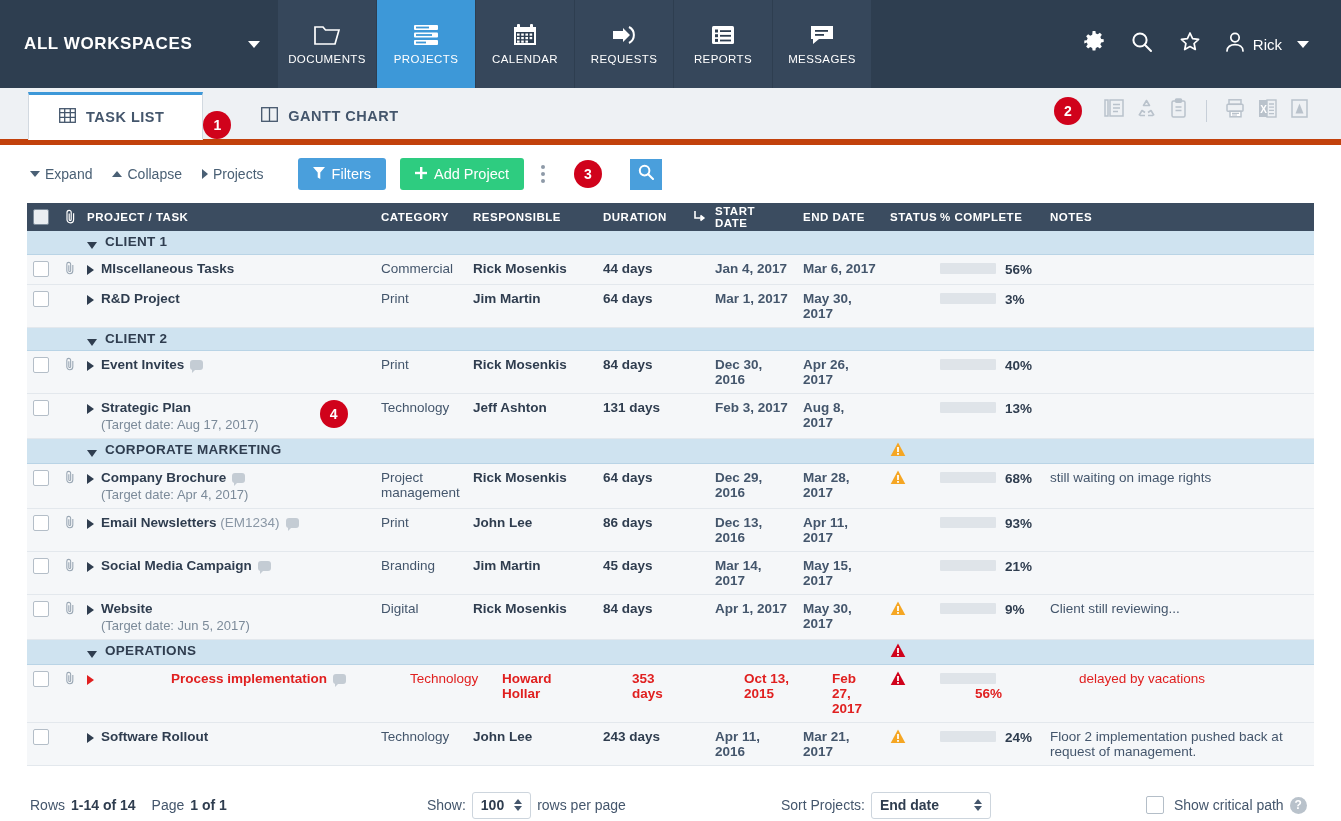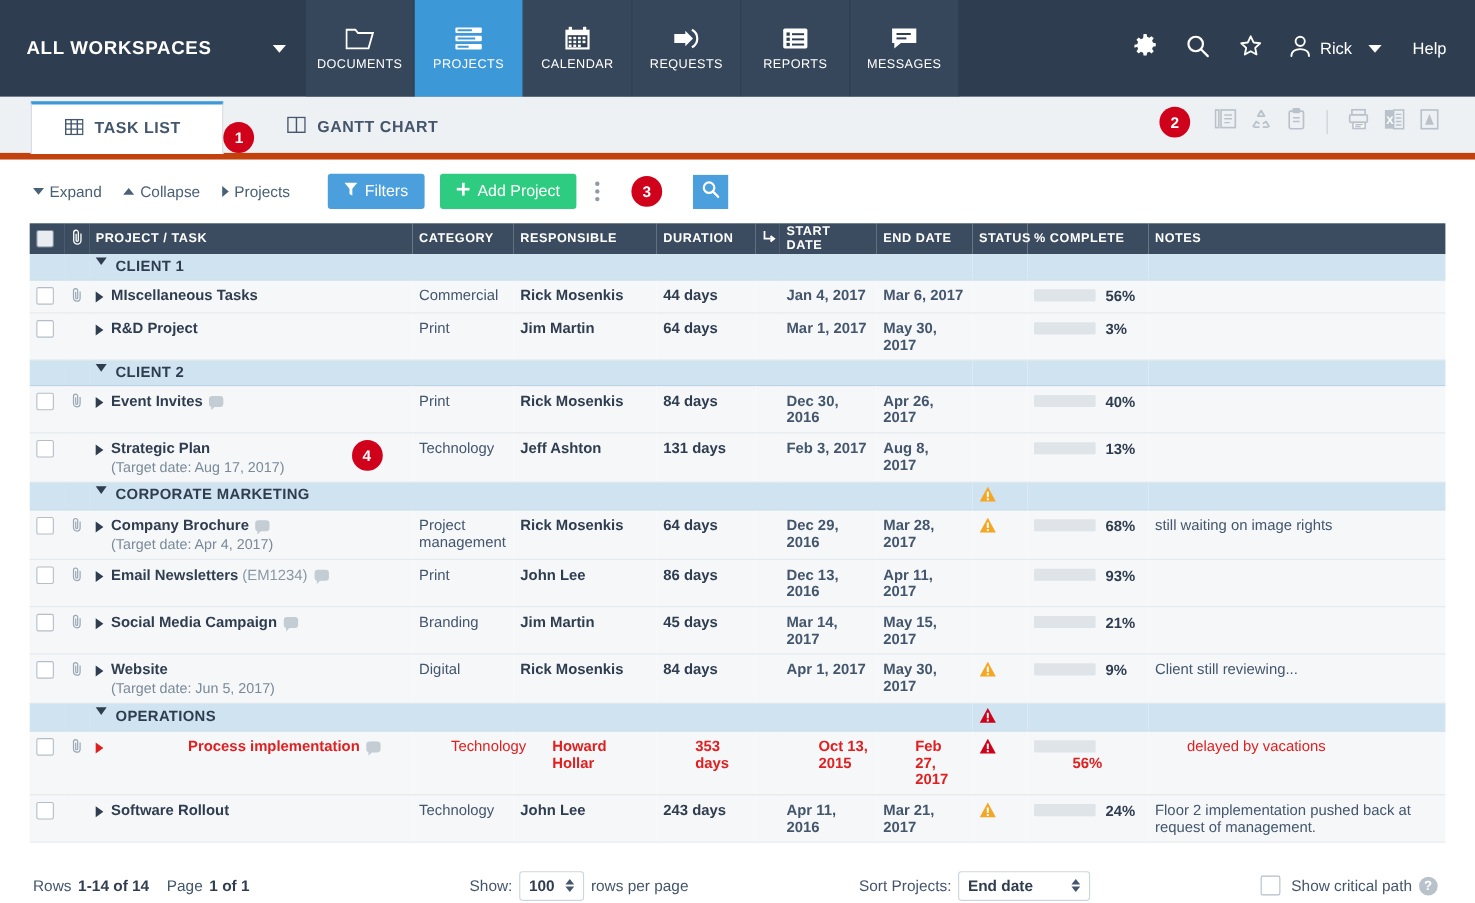--- a/index.html
+++ b/index.html
@@ -141,21 +141,21 @@
   .c-pct{ width:110px; }
   .c-notes{ width:auto; }
 
   tbody td{
     font-size:13.5px; padding:6px; vertical-align:top; border-bottom:1px solid #e3e8ed;
     background:#f5f7f9;
   }
   tr.grouprow td{
     background:#cfe3f0; border-bottom:1px solid #b9d4e6; height:23px; padding:3px 6px;
   }
-  .gname{ font-size:13.5px; font-weight:bold; color:#2f3d4f; letter-spacing:.3px; display:flex; align-items:flex-start; gap:8px; }
+  .gname{ font-size:13.5px; font-weight:bold; color:#2f3d4f; letter-spacing:.3px; display:flex; align-items:flex-end; gap:8px; }
   .tname{ font-weight:bold; color:#2f3d4f; }
   .tname.red{ color:#e02020; }
   .sub{ color:#7b8a99; font-weight:normal; font-size:13px; display:block; margin-top:2px; }
   .code{ color:#8a97a5; font-weight:normal; }
   td.red, .red{ color:#e02020;padding-left:35px; }
   .cell-cat{ color:#44566c; }
   .cell-resp{ font-weight:bold; color:#2f3d4f; }
   .cell-dur{ font-weight:bold; color:#2f3d4f; }
   .cell-date{ font-weight:bold; color:#44566c; }
   .cell-notes{ color:#44566c; }
@@ -338,21 +338,20 @@
     <div class="userbox">
       <span>
         <svg width="22" height="22" viewBox="0 0 22 22" fill="none" stroke="#ffffff" stroke-width="1.7">
           <circle cx="11" cy="6.6" r="4.2"></circle>
             <path d="M3 20c0-4.2 3.6-6.4 8-6.4s8 2.2 8 6.4" stroke-linecap="round"></path>
         </svg>
       </span>
       <span class="uname">Rick</span>
       <span class="caret-down"></span>
     </div>
-    <div class="help">Help</div>
   </div>
 </div>
 
 <div class="tabbar">
   <div class="tabs">
     <div class="tab active">
       <span>
         <svg width="17" height="15" viewBox="0 0 17 15" fill="none" stroke="#44566c" stroke-width="1.3">
           <rect x="0.7" y="0.7" width="15.6" height="13.6"></rect>
           <path d="M0.7 4.6h15.6M0.7 9.4h15.6M5.7 0.7v13.6M11.3 0.7v13.6"></path>

